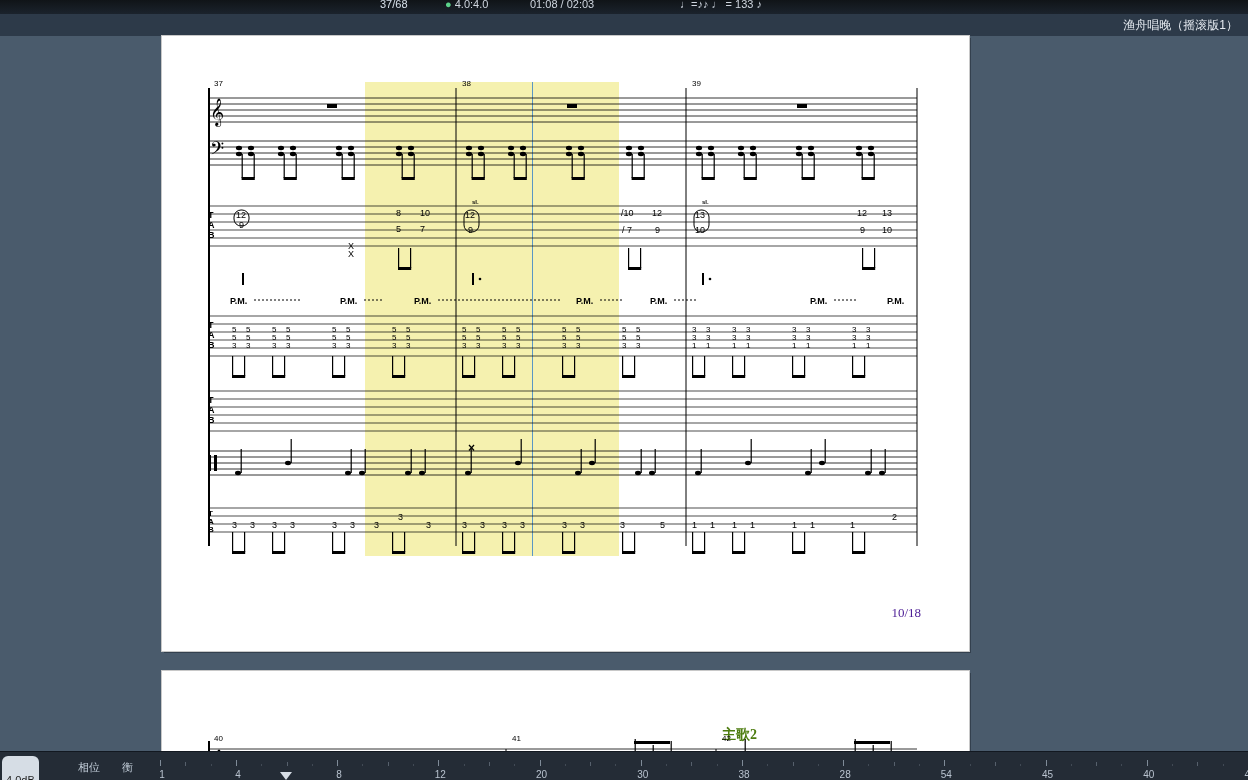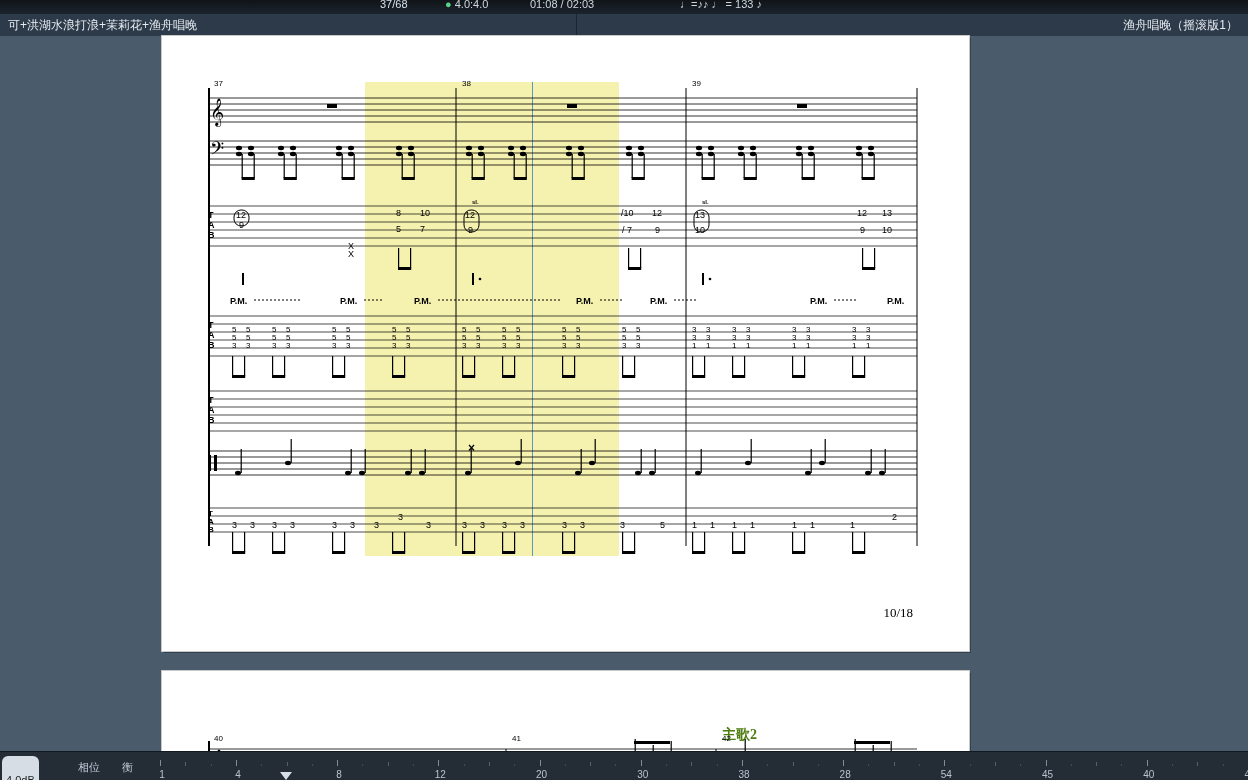--- a/index.html
+++ b/index.html
@@ -25,22 +25,22 @@
     background:#4a5b6c;}
   .page{position:absolute;background:#fff;
     box-shadow:0 0 0 1px #c8c8c8, 2px 2px 0 #33404e;}
   .page1{left:162px;top:0;width:807px;height:615px;}
   .page2{left:162px;top:635px;width:807px;height:400px;}
   .highlight{position:absolute;left:203px;top:46px;width:254px;height:474px;
     background:#f3eea1;opacity:.85;}
   .playhead{position:absolute;left:370px;top:46px;width:0;height:474px;
     border-left:1px solid #5a97c4;}
   .page1 svg.score{position:absolute;left:0;top:0;width:807px;height:615px;}
-  .page1 .pn{position:absolute;right:56px;bottom:30px;font:13px Georgia,serif;
-    color:#000000;text-align:center;}
+  .page1 .pn{position:absolute;right:48px;bottom:30px;font:13px Georgia,serif;
+    color:#4c1d95;text-align:center;}
   .page2 svg.score{position:absolute;left:0;top:0;width:807px;height:150px;}
   .page2 .section{position:absolute;left:560px;top:55px;
     font:700 14px "SimSun","Songti SC",serif;color:#4d7c0f;}
   
   .ruler{position:absolute;left:0;bottom:0;width:1248px;height:28px;
     background:#242c36;border-top:1px solid #121820;}
   .ruler .badge{position:absolute;left:2px;top:4px;background:#d6dde5;
     color:#1e1e1e;font-size:11px;padding:18px 4px;border-radius:6px;}
   .ruler .lbl{position:absolute;top:8px;font-size:11px;color:#c2cdd9;}
   .ruler .lbl.a{left:78px;}
@@ -67,21 +67,20 @@
 <div class="topbar">
   <div class="counter" data-bind="topbar.counter">37/68</div>
   <div class="tsig">
     <span style="color:#5bd28a">●</span>
     <span data-bind="topbar.timesig">4.0:4.0</span></div>
   <div class="time" data-bind="topbar.timepos">01:08 / 02:03</div>
   <div class="tempo" data-bind="topbar.tempo">♩=♪♪ ♩ = 133 ♪</div>
 </div>
 
 <div class="titlebar">
-  <div class="left" data-bind="titlebar.left">可+洪湖水浪打浪+茉莉花+渔舟唱晚</div>
   <div class="right" data-bind="titlebar.right">渔舟唱晚（摇滚版1）</div>
 </div>
 
 <div class="stage">
 
   <div class="page page1">
     <div class="highlight"></div>
     <div class="playhead"></div>
 
     <div class="pn" data-bind="page.number">10/18</div>

